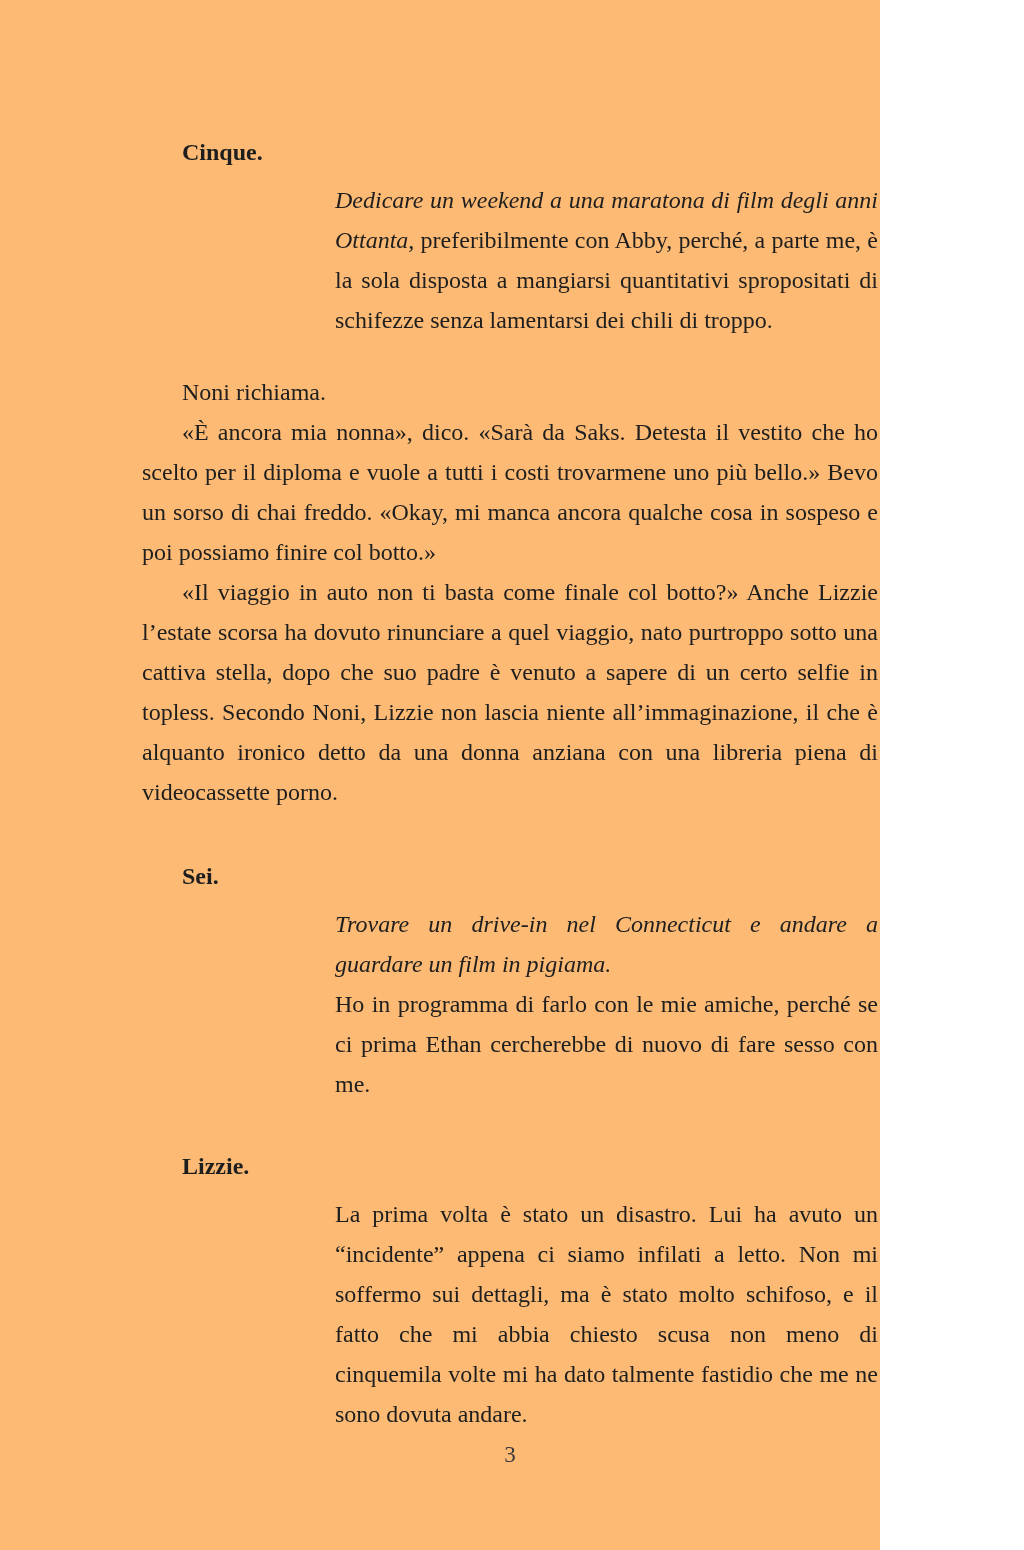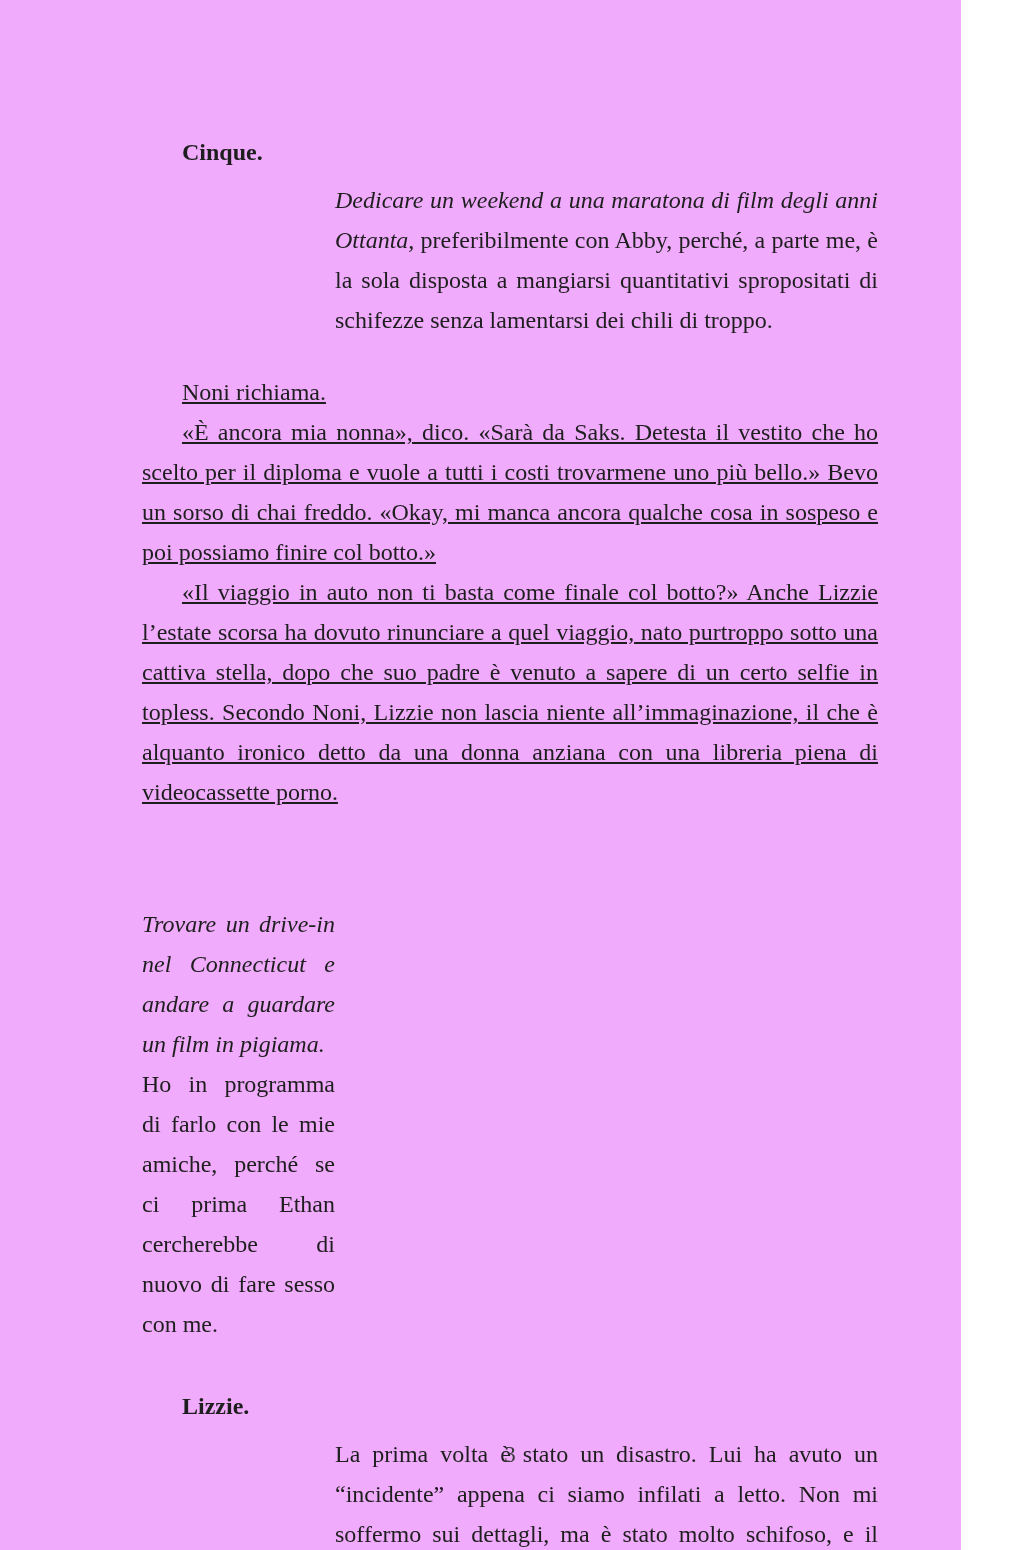--- a/index.html
+++ b/index.html
@@ -1,21 +1,21 @@
 <!DOCTYPE html>
 <html lang="it"><head>
 <meta charset="utf-8">
 <style>
   * { margin: 0; padding: 0; box-sizing: border-box; }
   html, body { background: #ffffff; }
   .page {
     position: relative;
-    width: 961px;
+    width: 880px;
     height: 1550px;
-    background: #f0abfc;
+    background: #fdba74;
     overflow: hidden;
     font-family: "Liberation Serif", "DejaVu Serif", serif;
     color: #1e1e1e;
   }
   .content {
     position: absolute;
     left: 142px;
     top: 0;
     width: 736px;
     padding-top: 132px;
@@ -30,21 +30,21 @@
     align-items: start;
   }
   .item-label {
     padding-left: 40px;
     font-weight: bold;
     text-align: left;
   }
   .item-body { text-align: justify; margin-top: 48px; }
   .it { font-style: italic; }
   .para-group { margin-top: 32px; }
-  .para { text-indent: 40px; text-decoration: underline; }
+  .para { text-indent: 40px; }
   .item-sei { margin-top: 44px; }
   .item-sette { margin-top: 42px; }
   .folio {
     position: absolute;
     left: 142px;
     width: 736px;
     top: 1440px;
     text-align: center;
     font-size: 23px;
     line-height: 30px;
@@ -64,20 +64,21 @@
       </div>
     </div>
 
     <div class="para-group">
       <p class="para">Noni richiama.</p>
       <p class="para">«È ancora mia nonna», dico. «Sarà da Saks. Detesta il vestito che ho scelto per il diploma e vuole a tutti i costi trovarmene uno più bello.» Bevo un sorso di chai freddo. «Okay, mi manca ancora qualche cosa in sospeso e poi possiamo finire col botto.»</p>
       <p class="para">«Il viaggio in auto non ti basta come finale col botto?» Anche Lizzie l’estate scorsa ha dovuto rinunciare a quel viaggio, nato purtroppo sotto una cattiva stella, dopo che suo padre è venuto a sapere di un certo selfie in topless. Secondo Noni, Lizzie non lascia niente all’immaginazione, il che è alquanto ironico detto da una donna anziana con una libreria piena di videocassette porno.</p>
     </div>
 
     <div class="item item-sei">
+      <div class="item-label">Sei.</div>
       <div class="item-body">
         <div class="it">Trovare un drive-in nel Connecticut e andare a guardare un film in pigiama.</div>
         <div>Ho in programma di farlo con le mie amiche, perché se ci prima Ethan cercherebbe di nuovo di fare sesso con me.</div>
       </div>
     </div>
 
     <div class="item item-sette">
       <div class="item-label">Lizzie.</div>
       <div class="item-body">
         <div>La prima volta è stato un disastro. Lui ha avuto un “incidente” appena ci siamo infilati a letto. Non mi soffermo sui dettagli, ma è stato molto schifoso, e il fatto che mi abbia chiesto scusa non meno di cinquemila volte mi ha dato talmente fastidio che me ne sono dovuta andare.</div>

